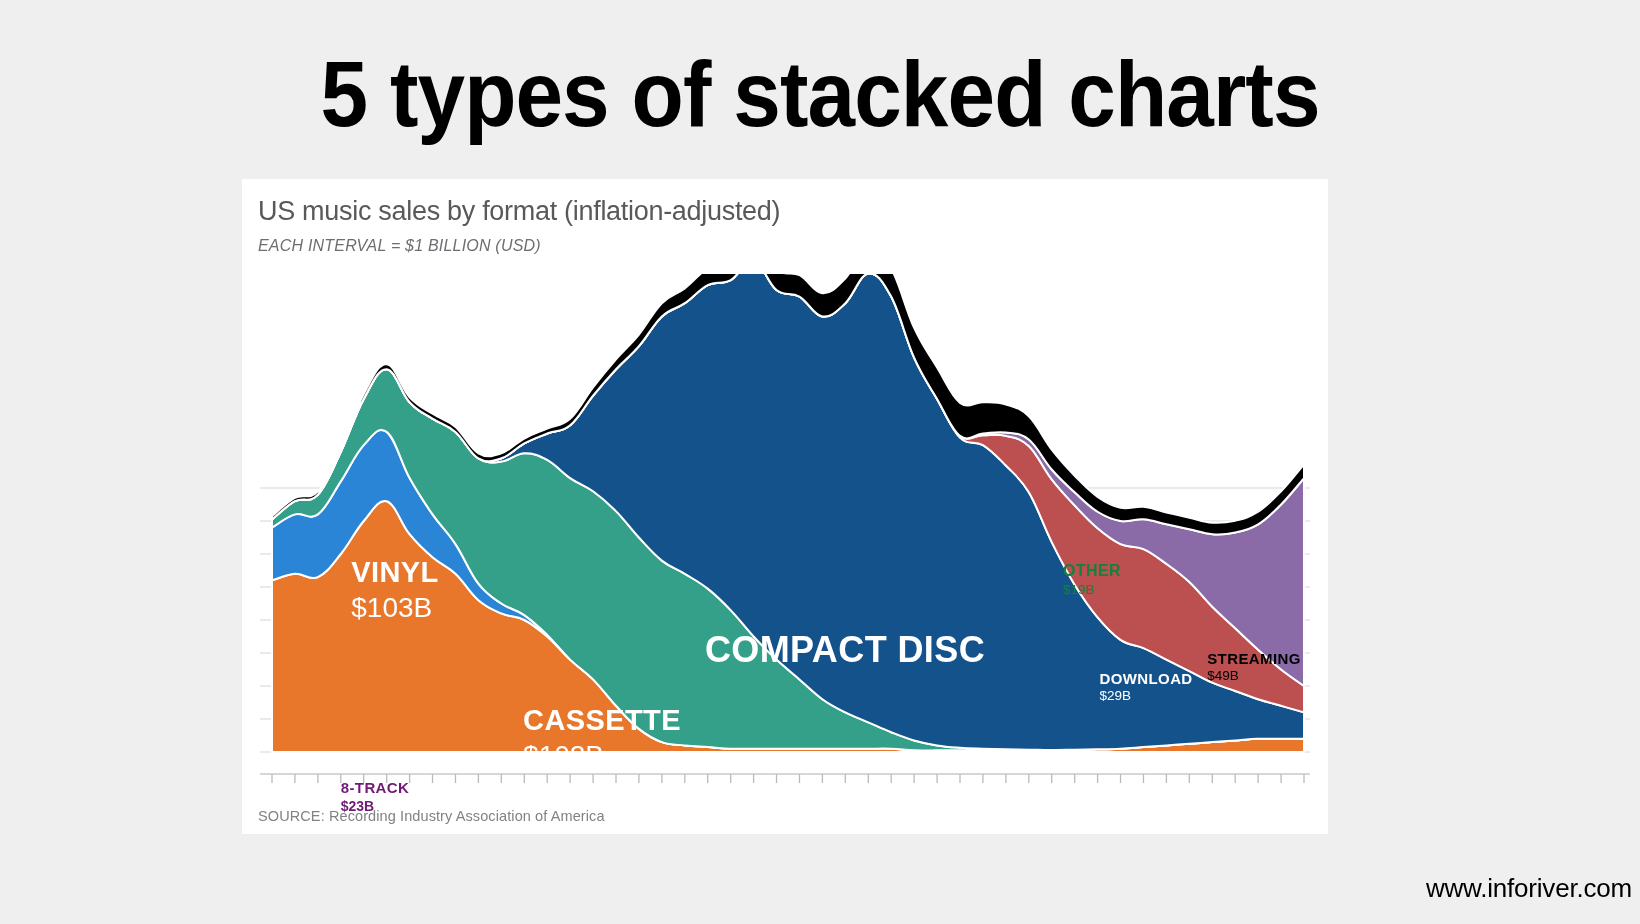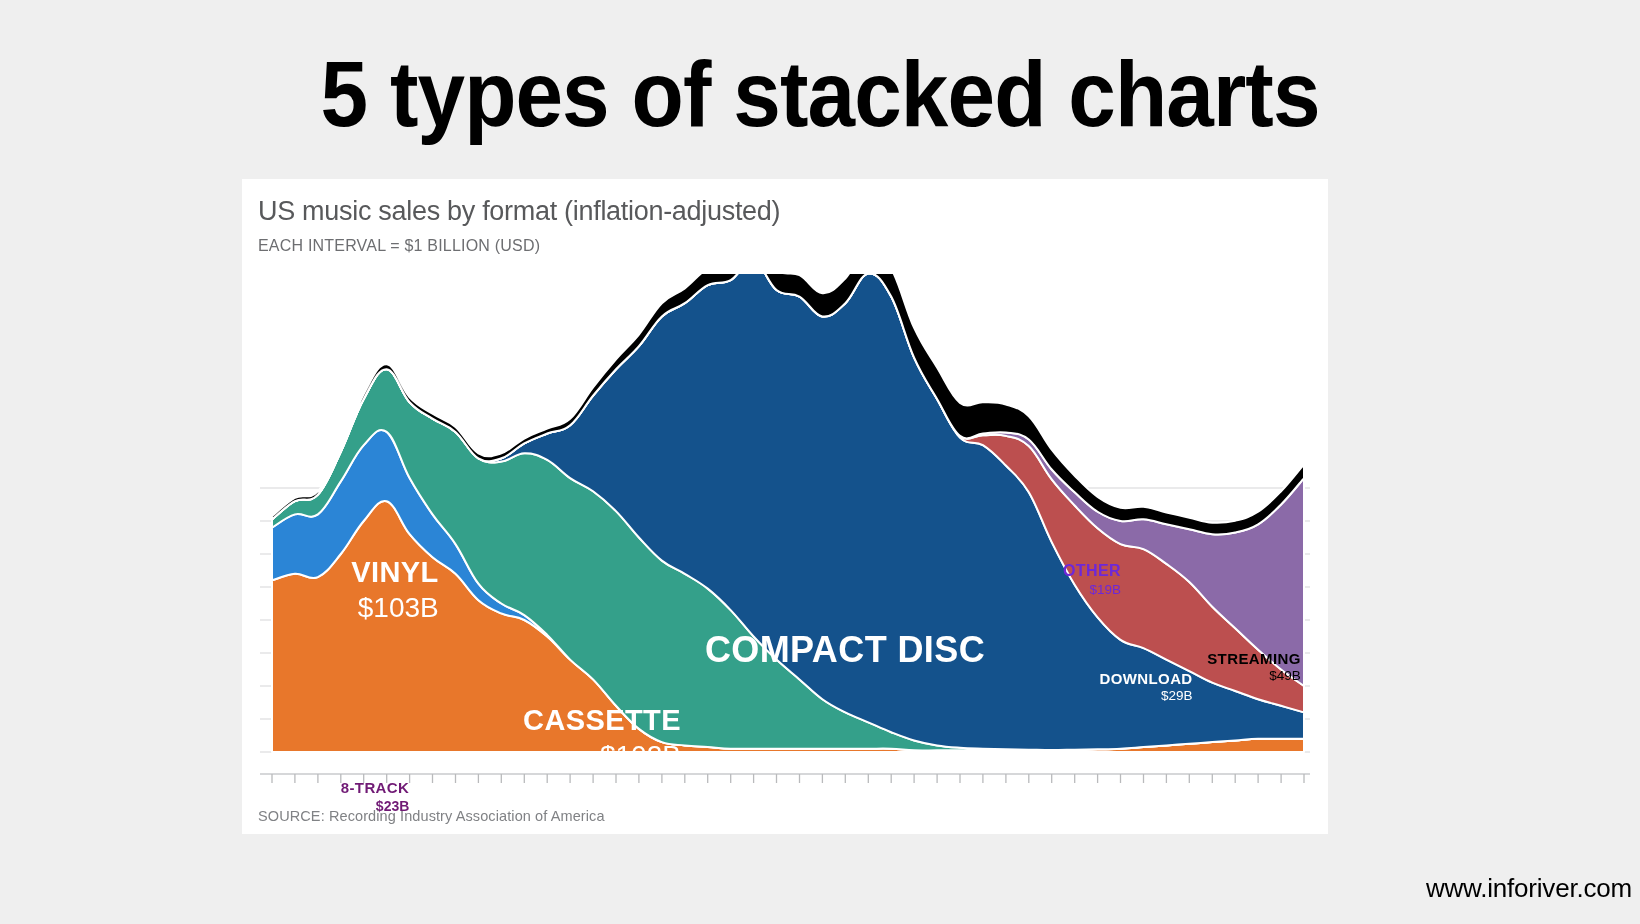--- a/index.html
+++ b/index.html
@@ -28,34 +28,35 @@
   #chart-title{
     position:absolute;left:16px;top:17px;
     font-size:27px;color:#58595b;font-weight:400;
     letter-spacing:-0.3px;
     white-space:nowrap;
   }
   #chart-subtitle{
     position:absolute;left:16px;top:58px;
     font-size:16px;color:#6d6e71;letter-spacing:0.2px;
     white-space:nowrap;
+    font-style:italic;
   }
   #chart-source{
     position:absolute;left:16px;bottom:10px;
     font-size:14.5px;color:#808285;letter-spacing:0.1px;
     white-space:nowrap;
   }
   #plot-wrap{
     position:absolute;left:18px;top:95px;
     width:1050px;height:520px;
   }
   #plot-svg{display:block;}
   .band-label{
     position:absolute;
-    text-align:right;
+    text-align:left;
     transform:translateX(-50%);
     white-space:nowrap;
     pointer-events:none;
   }
   .band-label .nm{
     display:block;font-weight:bold;letter-spacing:0.4px;
   }
   .band-label .vl{
     display:block;font-weight:400;
   }
@@ -64,21 +65,21 @@
   .lbl-vinyl .vl{font-size:28px;margin-top:3px;}
   .lbl-cassette{color:#fff;}
   .lbl-cassette .nm{font-size:29px;}
   .lbl-cassette .vl{font-size:28px;margin-top:3px;}
   .lbl-cd{color:#fff;}
   .lbl-cd .nm{font-size:36px;}
   .lbl-cd .vl{font-size:31px;margin-top:5px;}
   .lbl-eight{color:#701a75;}
   .lbl-eight .nm{font-size:15px;}
   .lbl-eight .vl{font-size:14px;margin-top:2px;font-weight:bold;}
-  .lbl-other{color:#6d28d9;}
+  .lbl-other{color:#15803d;}
   .lbl-other .nm{font-size:16px;}
   .lbl-other .vl{font-size:13.5px;margin-top:2px;}
   .lbl-download{color:#fff;}
   .lbl-download .nm{font-size:15px;}
   .lbl-download .vl{font-size:13.5px;margin-top:1px;}
   .lbl-streaming{color:#000000;}
   .lbl-streaming .nm{font-size:15px;}
   .lbl-streaming .vl{font-size:13.5px;margin-top:1px;}
   #watermark{
     position:absolute;right:8px;bottom:20px;

